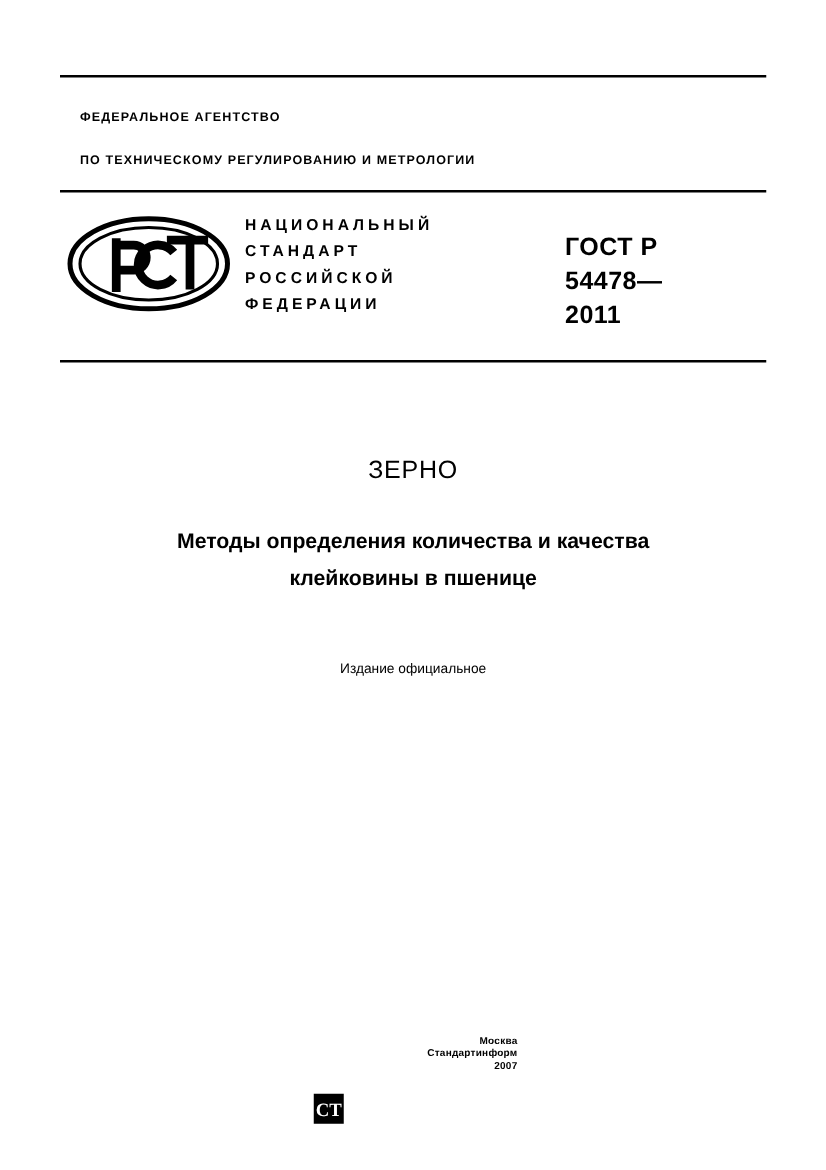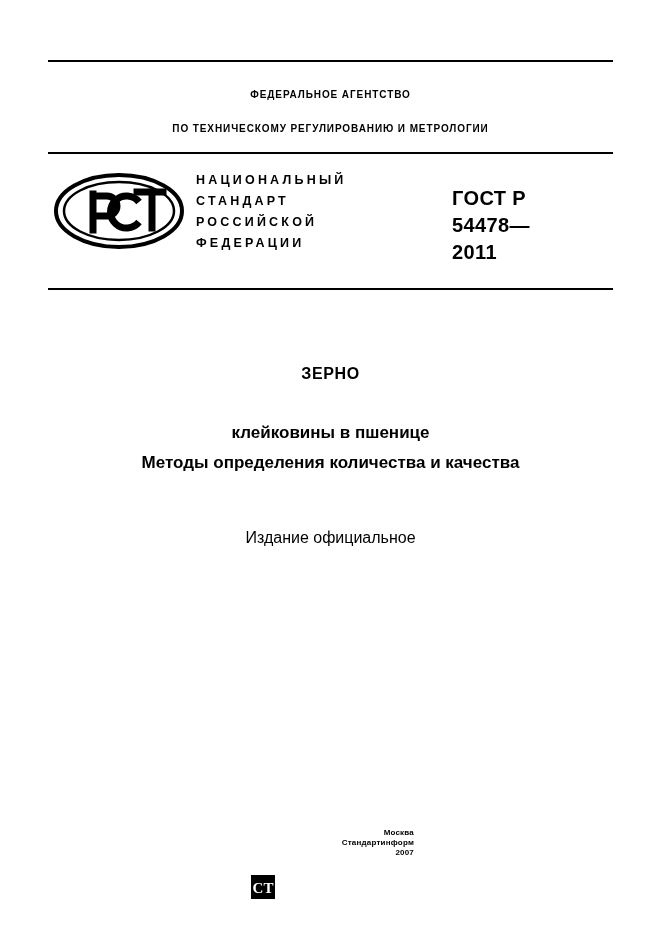--- a/index.html
+++ b/index.html
@@ -44,24 +44,23 @@
     position: absolute;
     left: 48px;
     top: 288px;
     width: 565px;
     height: 2px;
     background: #000000;
   }
 
   .agency {
     position: absolute;
-    left: 48px;
+    left: 64px;
     top: 88px;
     width: 565px;
-    text-align: center;
     font-size: 10px;
     letter-spacing: 0.9px;
     font-weight: bold;
     line-height: 14px;
   }
   .agency .line2 {
     margin-top: 20px;
   }
 
   
@@ -95,42 +94,42 @@
     line-height: 27px;
     letter-spacing: 0.4px;
   }
 
   .doc-title {
     position: absolute;
     left: 48px;
     top: 365px;
     width: 565px;
     text-align: center;
-    font-size: 16px;
-    font-weight: bold;
+    font-size: 20px;
+    font-weight: normal;
     letter-spacing: 0.6px;
   }
   .doc-subtitle {
     position: absolute;
     left: 78px;
     top: 418px;
     width: 505px;
     text-align: center;
     font-size: 17px;
     font-weight: bold;
     line-height: 30px;
   }
 
   .edition {
     position: absolute;
     left: 48px;
     top: 529px;
     width: 565px;
     text-align: center;
-    font-size: 16px;
+    font-size: 11px;
   }
 
   
   .publisher {
     position: absolute;
     left: 250px;
     top: 828px;
     width: 170px;
     height: 40px;
   }
@@ -194,22 +193,22 @@
     <div>ГОСТ Р</div>
     <div>54478—</div>
     <div>2011</div>
   </div>
 
   <div class="rule-bot"></div>
 
   <div class="doc-title">ЗЕРНО</div>
 
   <div class="doc-subtitle">
+    <div>Методы определения количества и качества</div>
     <div>клейковины в пшенице</div>
-    <div>Методы определения количества и качества</div>
   </div>
 
   <div class="edition">Издание официальное</div>
 
   <div class="publisher">
     <div class="pub-logo">
       <svg width="26" height="26" viewBox="0 0 26 26" xmlns="http://www.w3.org/2000/svg">
         <rect x="1" y="1" width="24" height="24" fill="#000"></rect>
         <text x="13" y="19" font-family="Liberation Serif, serif" font-size="15" font-weight="bold" fill="#fff" text-anchor="middle">СТ</text>
       </svg>

